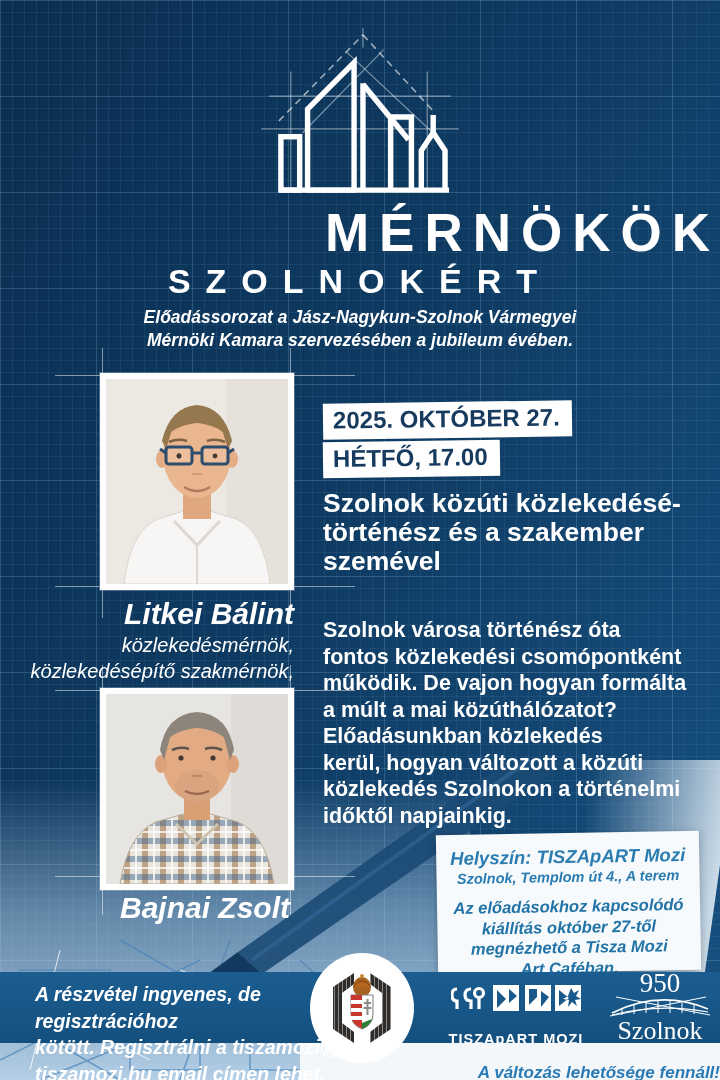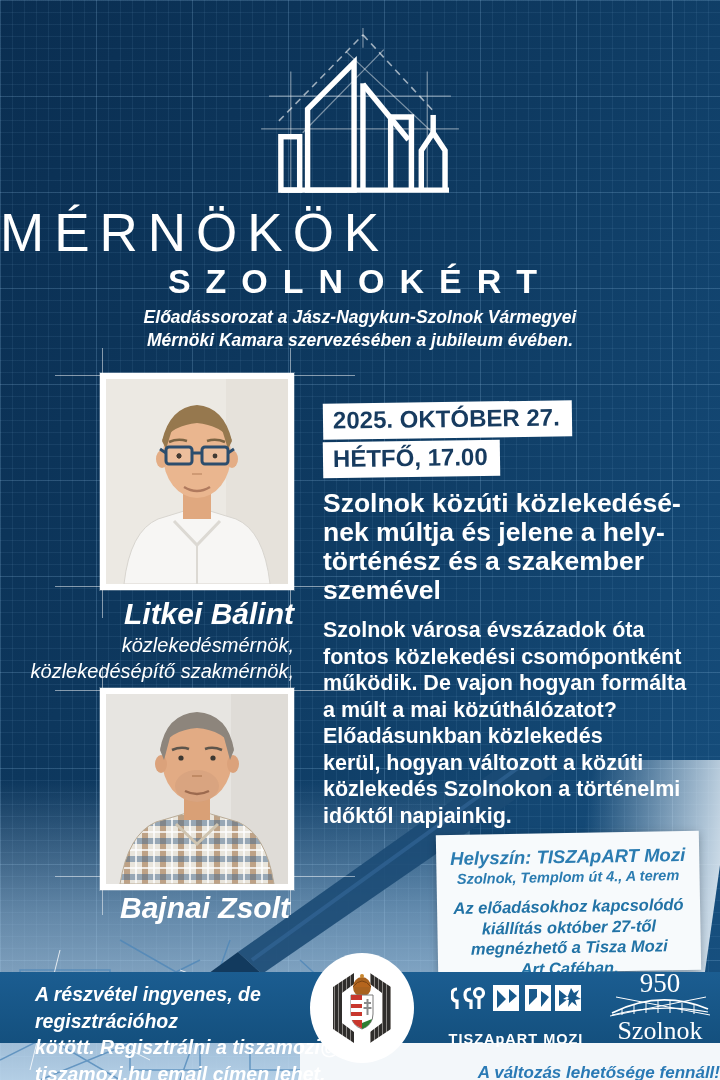--- a/index.html
+++ b/index.html
@@ -12,22 +12,22 @@
     position:absolute;inset:0;z-index:1;pointer-events:none;
     background:
       repeating-linear-gradient(to right, rgba(137,186,224,.09) 0 1px, transparent 1px 12px),
       repeating-linear-gradient(to bottom, rgba(137,186,224,.09) 0 1px, transparent 1px 12px),
       repeating-linear-gradient(to right, rgba(160,205,240,.15) 0 1px, transparent 1px 96px),
       repeating-linear-gradient(to bottom, rgba(160,205,240,.15) 0 1px, transparent 1px 96px);
   }
   .abs{position:absolute;}
   
   .logo-building{left:248px;top:22px;width:224px;height:178px;z-index:2}
-  .title{left:0;top:202px;width:720px;text-align:left;color:#fff;
-    font-size:53px;font-weight:normal;letter-spacing:10px;z-index:2}
+  .title{left:0;top:202px;width:720px;text-align:right;color:#fff;
+    font-size:53px;font-weight:bold;letter-spacing:10px;z-index:2}
   .subtitle{left:0;top:262px;width:720px;text-align:center;color:#fff;
     font-size:34px;font-weight:bold;letter-spacing:15px;z-index:2}
   .series{left:0;top:306px;width:720px;text-align:center;color:#fff;
     font-size:17.5px;font-weight:bold;font-style:italic;line-height:23px;z-index:2}
   
   .photo{border:6px solid #ffffff;background:#ebe8e3;z-index:3;box-shadow:0 0 0 1px rgba(255,255,255,.25);}
   .photo1{left:100px;top:373px;width:182px;height:205px;}
   .photo2{left:100px;top:688px;width:182px;height:190px;}
   .bp{background:rgba(255,255,255,.5);z-index:2;pointer-events:none}
   .bp-h{height:1px;width:300px;left:55px}
@@ -224,27 +224,26 @@
     <div class="nm">Bajnai Zsolt</div>
   </div>
 
   <div class="abs chips">
     <div class="chip">2025. OKTÓBER 27.</div>
     <div class="chip">HÉTFŐ, 17.00</div>
   </div>
 
   <div class="abs heading">
     <span class="line">Szolnok közúti közlekedésé-</span>
-    <span class="line">nek múltja és jelene a hely-</span>
     <span class="line">történész és a szakember</span>
     <span class="line">szemével</span>
   </div>
 
   <div class="abs bodytxt">
-    <span class="line">Szolnok városa évszázadok óta</span>
+    <span class="line">Szolnok városa történész óta</span>
     <span class="line">fontos közlekedési csomópontként</span>
     <span class="line">működik. De vajon hogyan formálta</span>
     <span class="line">a múlt a mai közúthálózatot?</span>
     <span class="line">Előadásunkban közlekedés</span>
     <span class="line">kerül, hogyan változott a közúti</span>
     <span class="line">közlekedés Szolnokon a történelmi</span>
     <span class="line">időktől napjainkig.</span>
   </div>
 
   <div class="abs venue">

